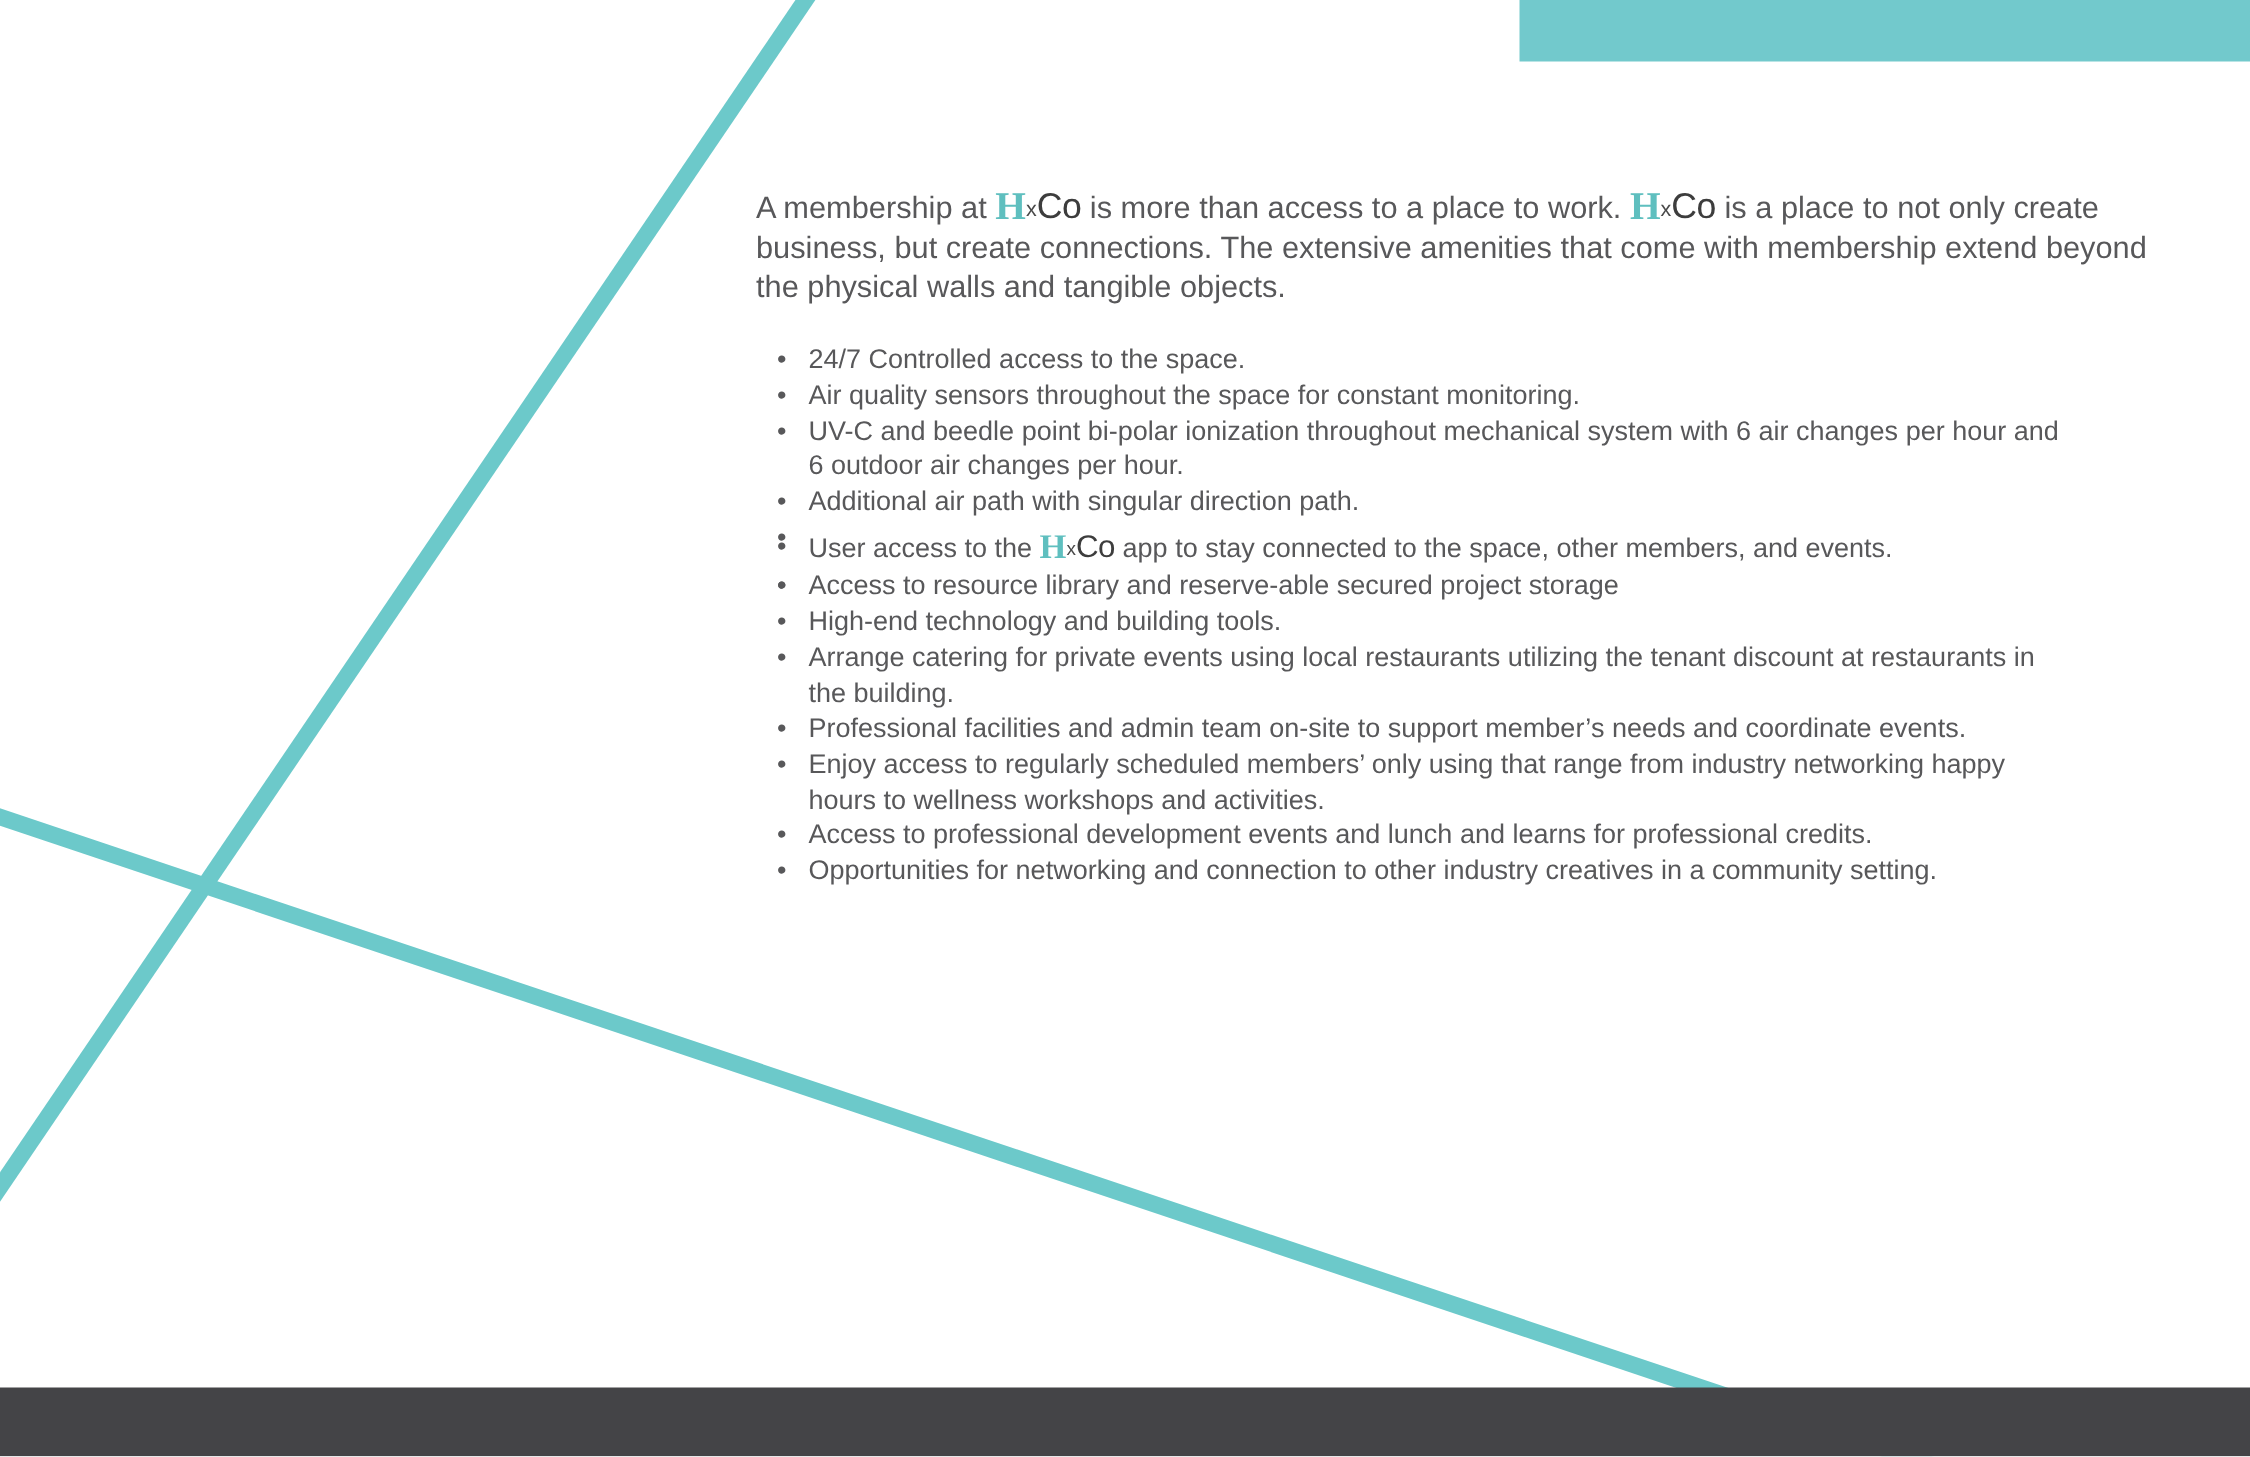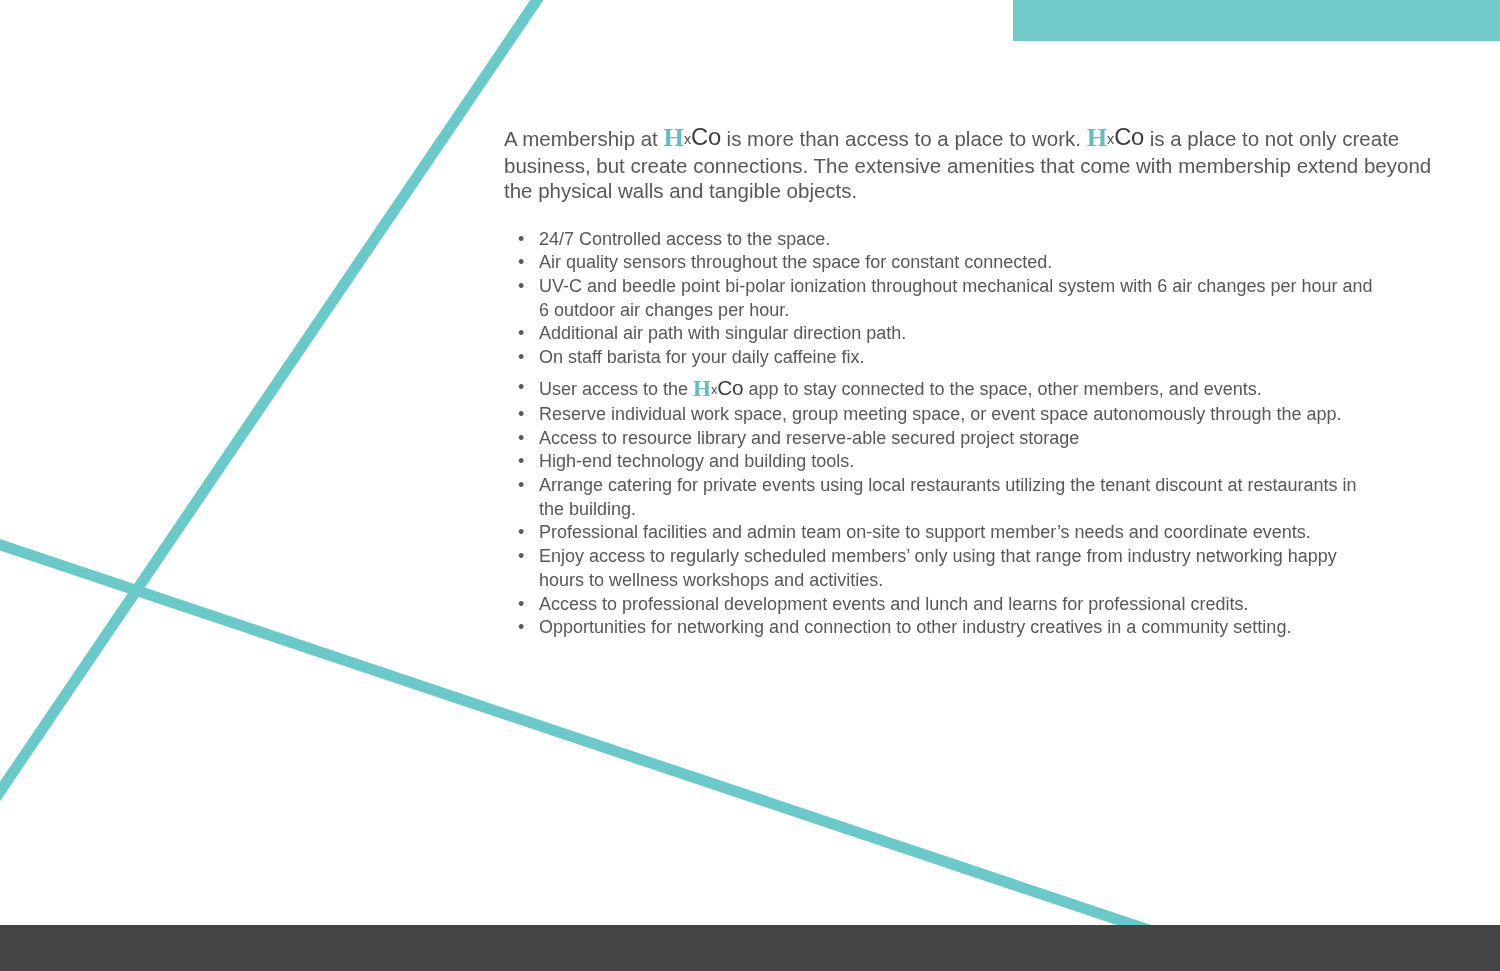--- a/index.html
+++ b/index.html
@@ -149,26 +149,26 @@
 
   <div id="header-band"></div>
   <div id="header-title">Additional Features</div>
 
   <div id="content">
 
     <p id="intro"><span>A membership at </span><span class="logo logo-inline"><span class="lg-h">H</span><span class="lg-x">x</span><span class="lg-co">Co</span></span><span> is more than access to a place to work. </span><span class="logo logo-inline"><span class="lg-h">H</span><span class="lg-x">x</span><span class="lg-co">Co</span></span><span> is a place to not only create business, but create connections. The extensive amenities that come with membership extend beyond the physical walls and tangible objects.</span></p>
 
     <ul id="features">
         <li><span class="bullet">•</span><span>24/7 Controlled access to the space.</span></li>
-        <li><span class="bullet">•</span><span>Air quality sensors throughout the space for constant connected.</span></li>
+        <li><span class="bullet">•</span><span>Air quality sensors throughout the space for constant monitoring.</span></li>
         <li><span class="bullet">•</span><span>UV-C and beedle point bi-polar ionization throughout mechanical system with 6 air changes per hour and 6 outdoor air changes per hour.</span></li>
         <li><span class="bullet">•</span><span>Additional air path with singular direction path.</span></li>
-        <li><span class="bullet">•</span><span>On staff barista for your daily caffeine fix.</span></li>
+        <li><span class="bullet">•</span></li>
         <li class="gap-before"><span class="bullet">•</span><span>User access to the </span><span class="logo logo-inline"><span class="lg-h">H</span><span class="lg-x">x</span><span class="lg-co">Co</span></span><span> app to stay connected to the space, other members, and events.</span></li>
-        <li><span class="bullet">•</span><span>Reserve individual work space, group meeting space, or event space autonomously through the app.</span></li>
+        <li><span class="bullet">•</span></li>
         <li><span class="bullet">•</span><span>Access to resource library and reserve-able secured project storage</span></li>
         <li><span class="bullet">•</span><span>High-end technology and building tools.</span></li>
         <li><span class="bullet">•</span><span>Arrange catering for private events using local restaurants utilizing the tenant discount at restaurants in the building.</span></li>
         <li><span class="bullet">•</span><span>Professional facilities and admin team on-site to support member’s needs and coordinate events.</span></li>
         <li><span class="bullet">•</span><span>Enjoy access to regularly scheduled members’ only using that range from industry networking happy hours to wellness workshops and activities.</span></li>
         <li><span class="bullet">•</span><span>Access to professional development events and lunch and learns for professional credits.</span></li>
         <li><span class="bullet">•</span><span>Opportunities for networking and connection to other industry creatives in a community setting.</span></li>
       </ul>
 
   </div>

